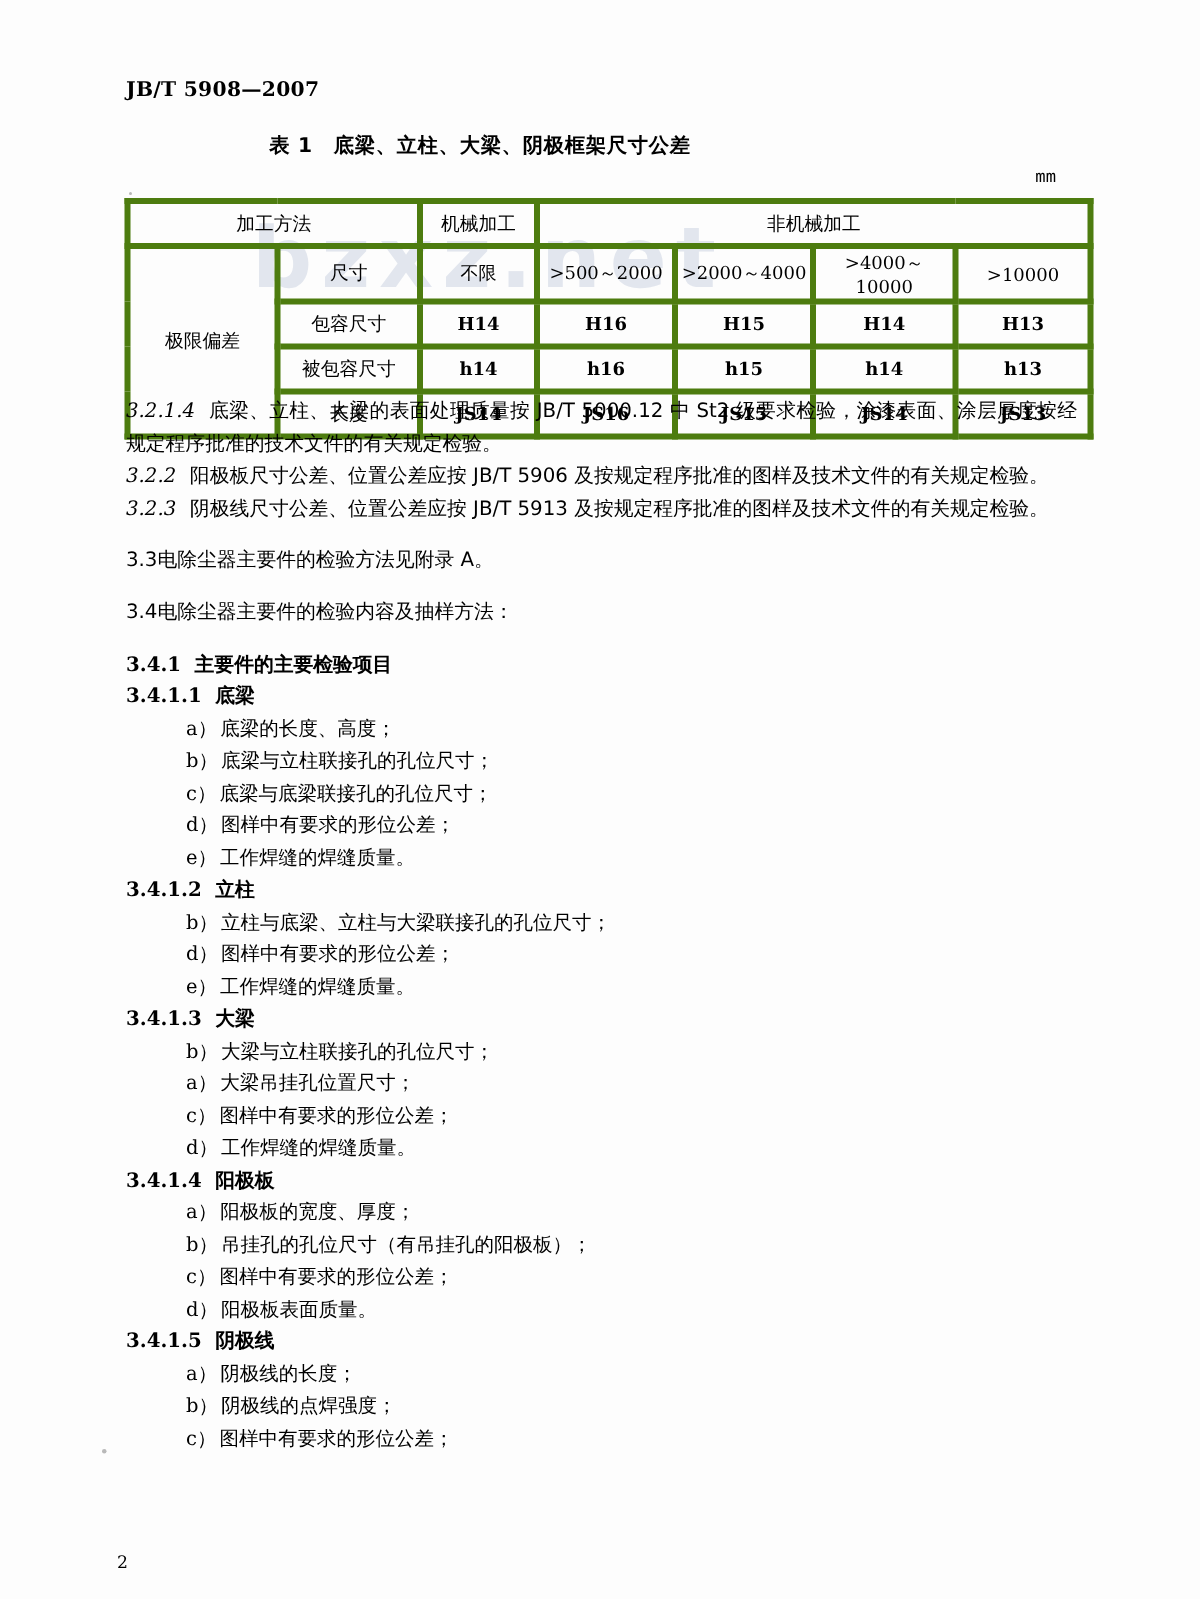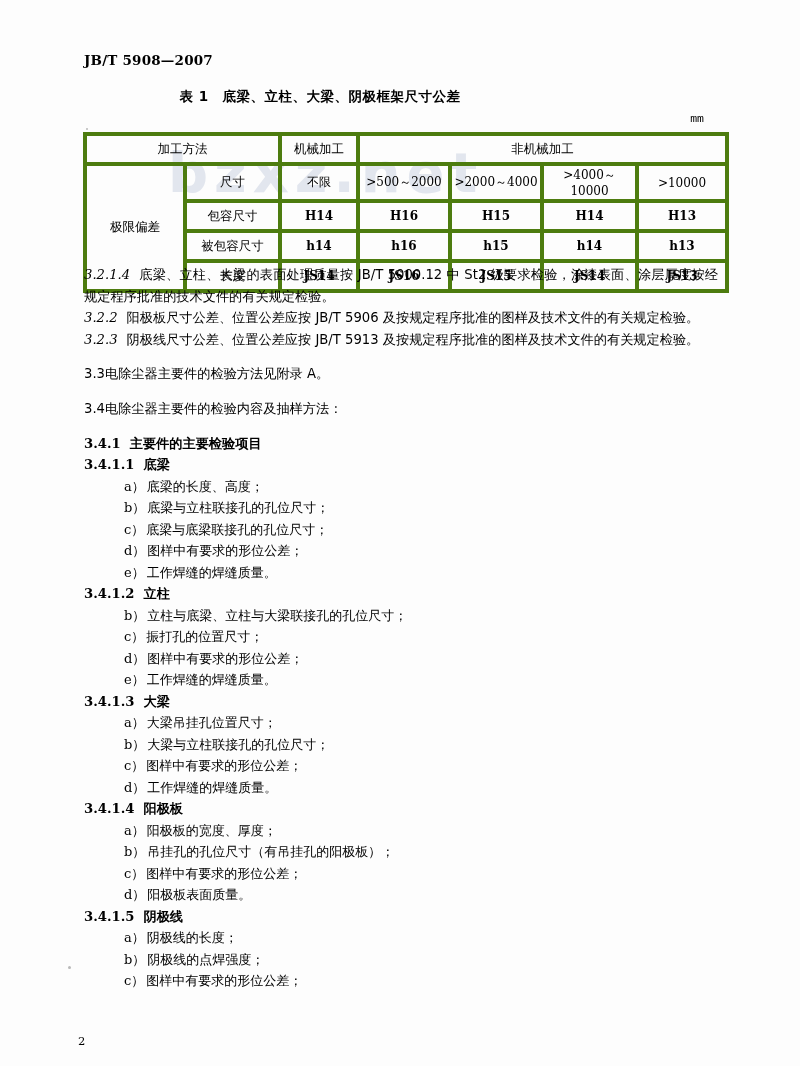--- a/index.html
+++ b/index.html
@@ -262,31 +262,30 @@
         <li><span class="mk">c）</span><span>底梁与底梁联接孔的孔位尺寸；</span></li>
         <li><span class="mk">d）</span><span>图样中有要求的形位公差；</span></li>
         <li><span class="mk">e）</span><span>工作焊缝的焊缝质量。</span></li>
       </ul>
 
       <div class="clause-head">
         <span class="num">3.4.1.2</span><span>立柱</span>
       </div>
       <ul class="items">
         <li><span class="mk">b）</span><span>立柱与底梁、立柱与大梁联接孔的孔位尺寸；</span></li>
-        <li><span class="mk">c）</span><span>振打孔的位置尺寸；</span></li>
         <li><span class="mk">d）</span><span>图样中有要求的形位公差；</span></li>
         <li><span class="mk">e）</span><span>工作焊缝的焊缝质量。</span></li>
       </ul>
 
       <div class="clause-head">
         <span class="num">3.4.1.3</span><span>大梁</span>
       </div>
       <ul class="items">
+        <li><span class="mk">b）</span><span>大梁与立柱联接孔的孔位尺寸；</span></li>
         <li><span class="mk">a）</span><span>大梁吊挂孔位置尺寸；</span></li>
-        <li><span class="mk">b）</span><span>大梁与立柱联接孔的孔位尺寸；</span></li>
         <li><span class="mk">c）</span><span>图样中有要求的形位公差；</span></li>
         <li><span class="mk">d）</span><span>工作焊缝的焊缝质量。</span></li>
       </ul>
 
       <div class="clause-head">
         <span class="num">3.4.1.4</span><span>阳极板</span>
       </div>
       <ul class="items">
         <li><span class="mk">a）</span><span>阳极板的宽度、厚度；</span></li>
         <li><span class="mk">b）</span><span>吊挂孔的孔位尺寸（有吊挂孔的阳极板）；</span></li>

